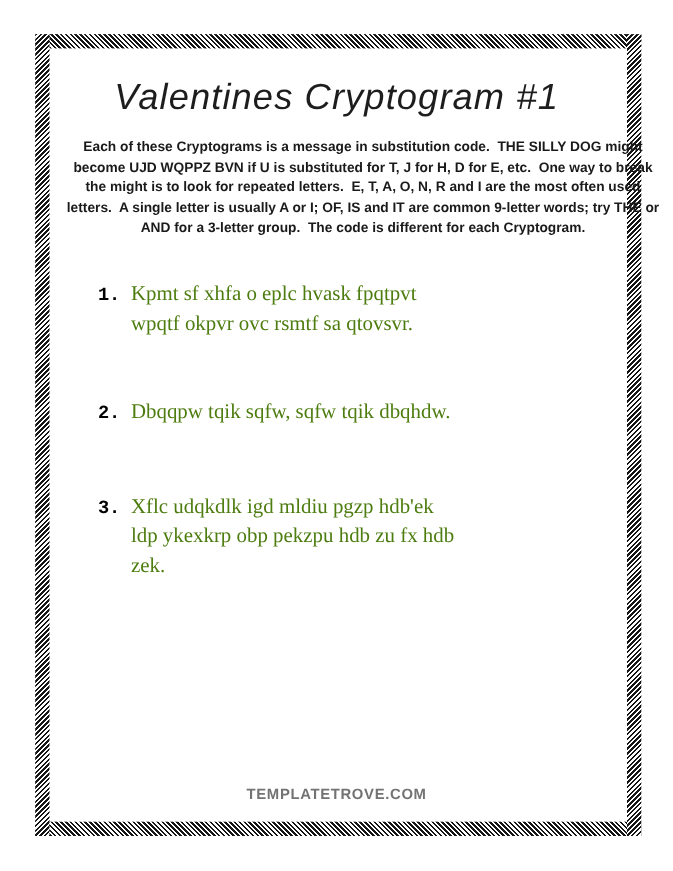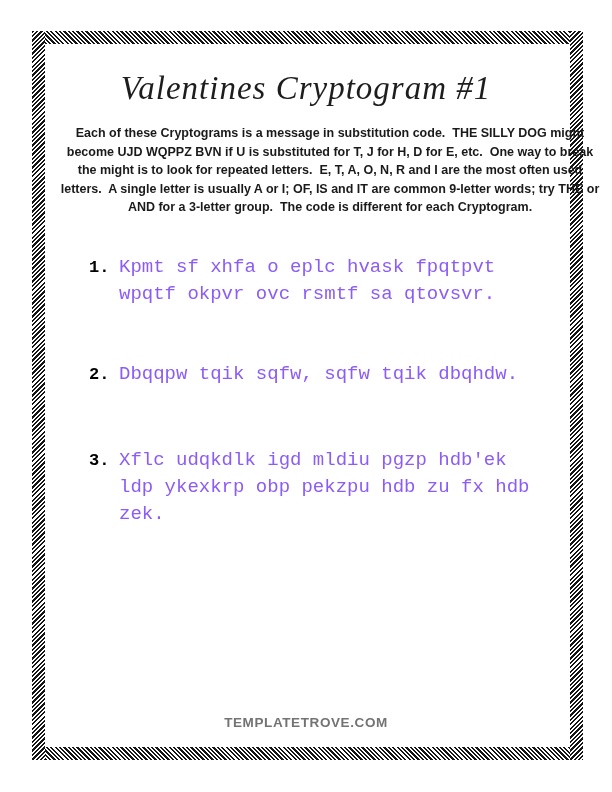--- a/index.html
+++ b/index.html
@@ -23,21 +23,21 @@
   .strip.left   { left: 0; top: 0;      width: 13px;  height: 729px;
                   background: repeating-linear-gradient(135deg, #161616 0 1.6px, #ffffff 1.6px 3.1px); }
   .strip.right  { left: 538px; top: 0;  width: 13px;  height: 729px;
                   background: repeating-linear-gradient(135deg, #161616 0 1.6px, #ffffff 1.6px 3.1px); }
 
   .title {
     position: absolute;
     left: 0; right: 0; top: 66px;
     margin: 0;
     text-align: center;
-    font-family: Liberation Serif, serif;
+    font-family: Liberation Sans, sans-serif;
     font-style: italic;
     font-weight: 500;
     font-size: 33px;
     line-height: 44px;
     letter-spacing: 1px;
     color: #1d1d1d;
   }
 
   .instructions {
     position: absolute;
@@ -64,24 +64,24 @@
   .puzzle-item.p3 { top: 447px; }
   .puzzle-number {
     width: 30px;
     flex: 0 0 30px;
     font-family: "Liberation Mono", monospace;
     font-weight: 700;
     font-size: 17px;
     color: #000000;
   }
   .puzzle-line {
-    font-family: Liberation Mono, monospace;
+    font-family: Liberation Serif, serif;
     font-size: 19px;
     line-height: 27px;
-    color: #8b5cf6;
+    color: #4d7c0f;
     white-space: pre;
   }
 
   .footer {
     position: absolute;
     left: 0; right: 0; top: 713px;
     text-align: center;
   }
   .footer-site {
     font-size: 13.5px;

